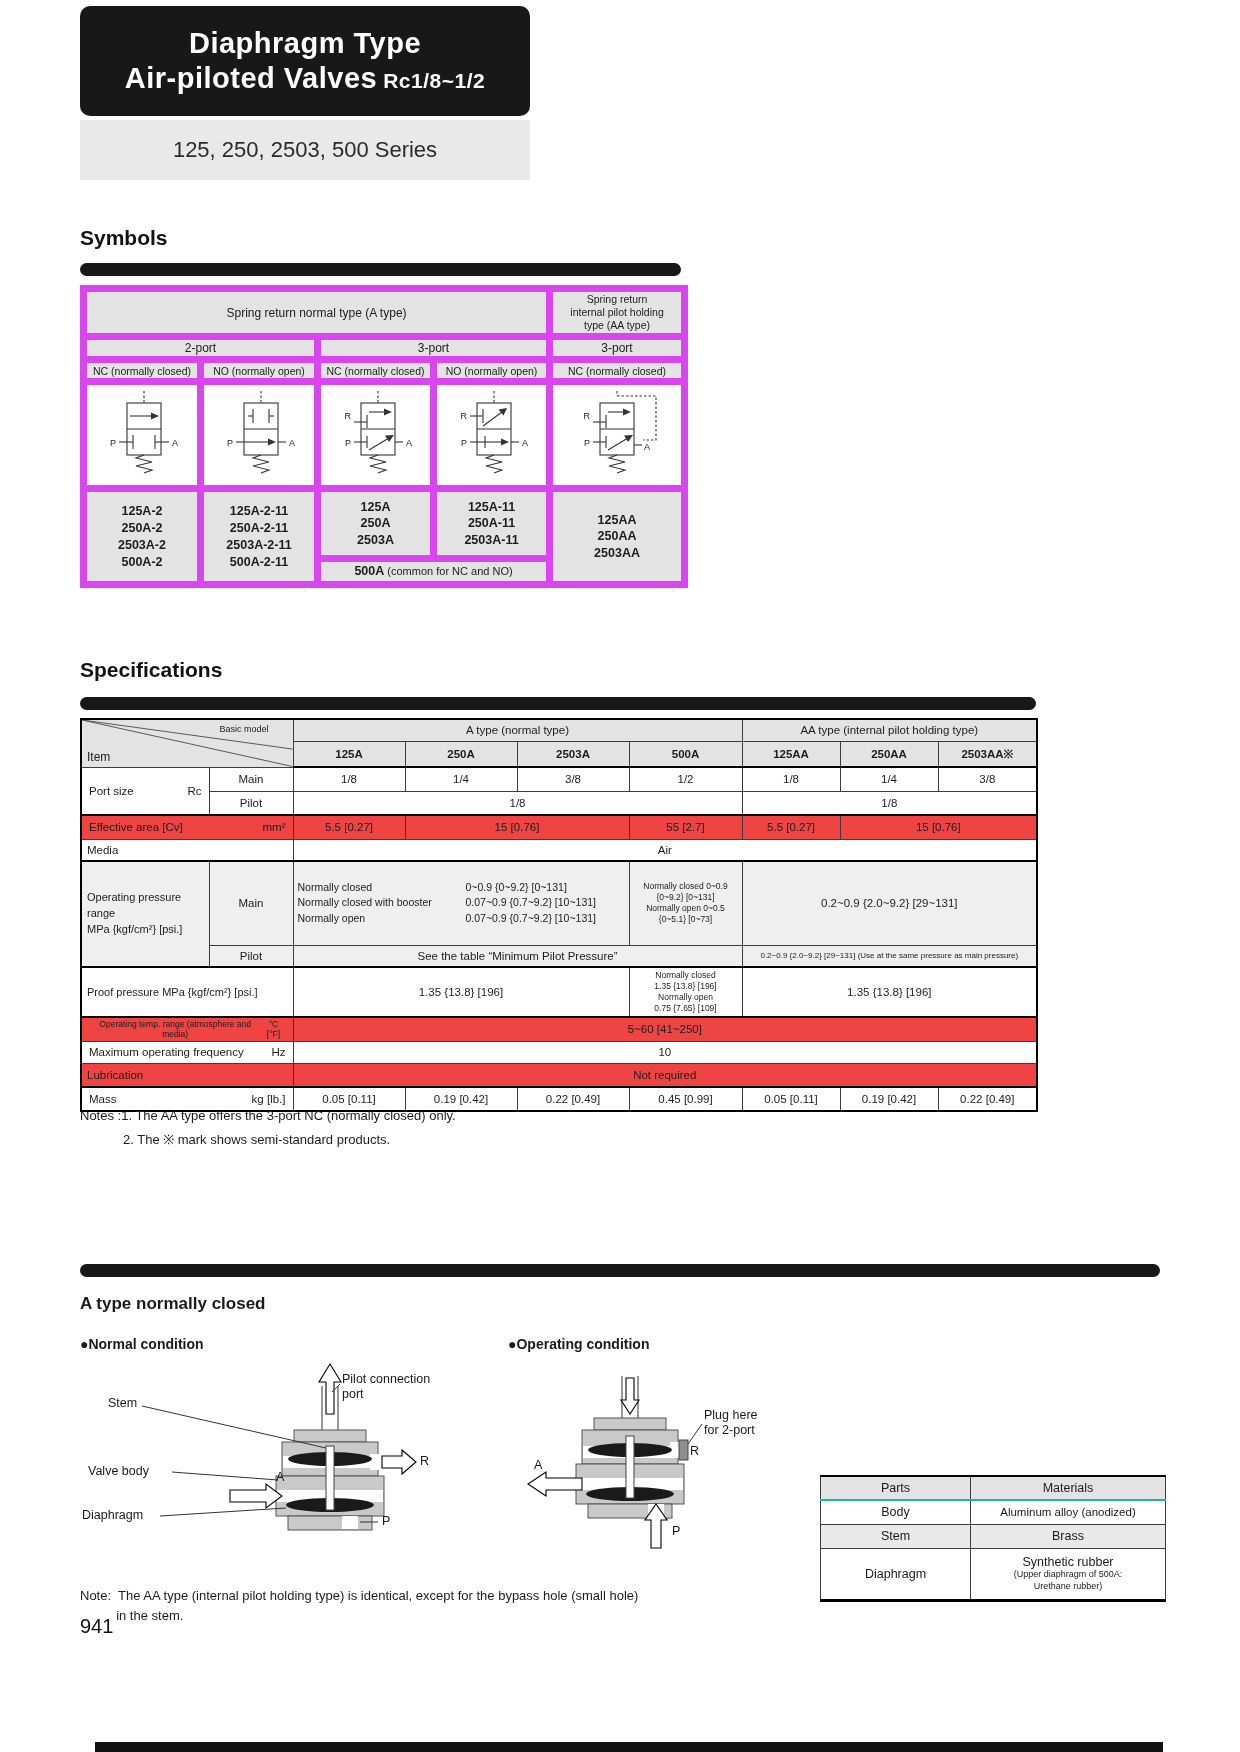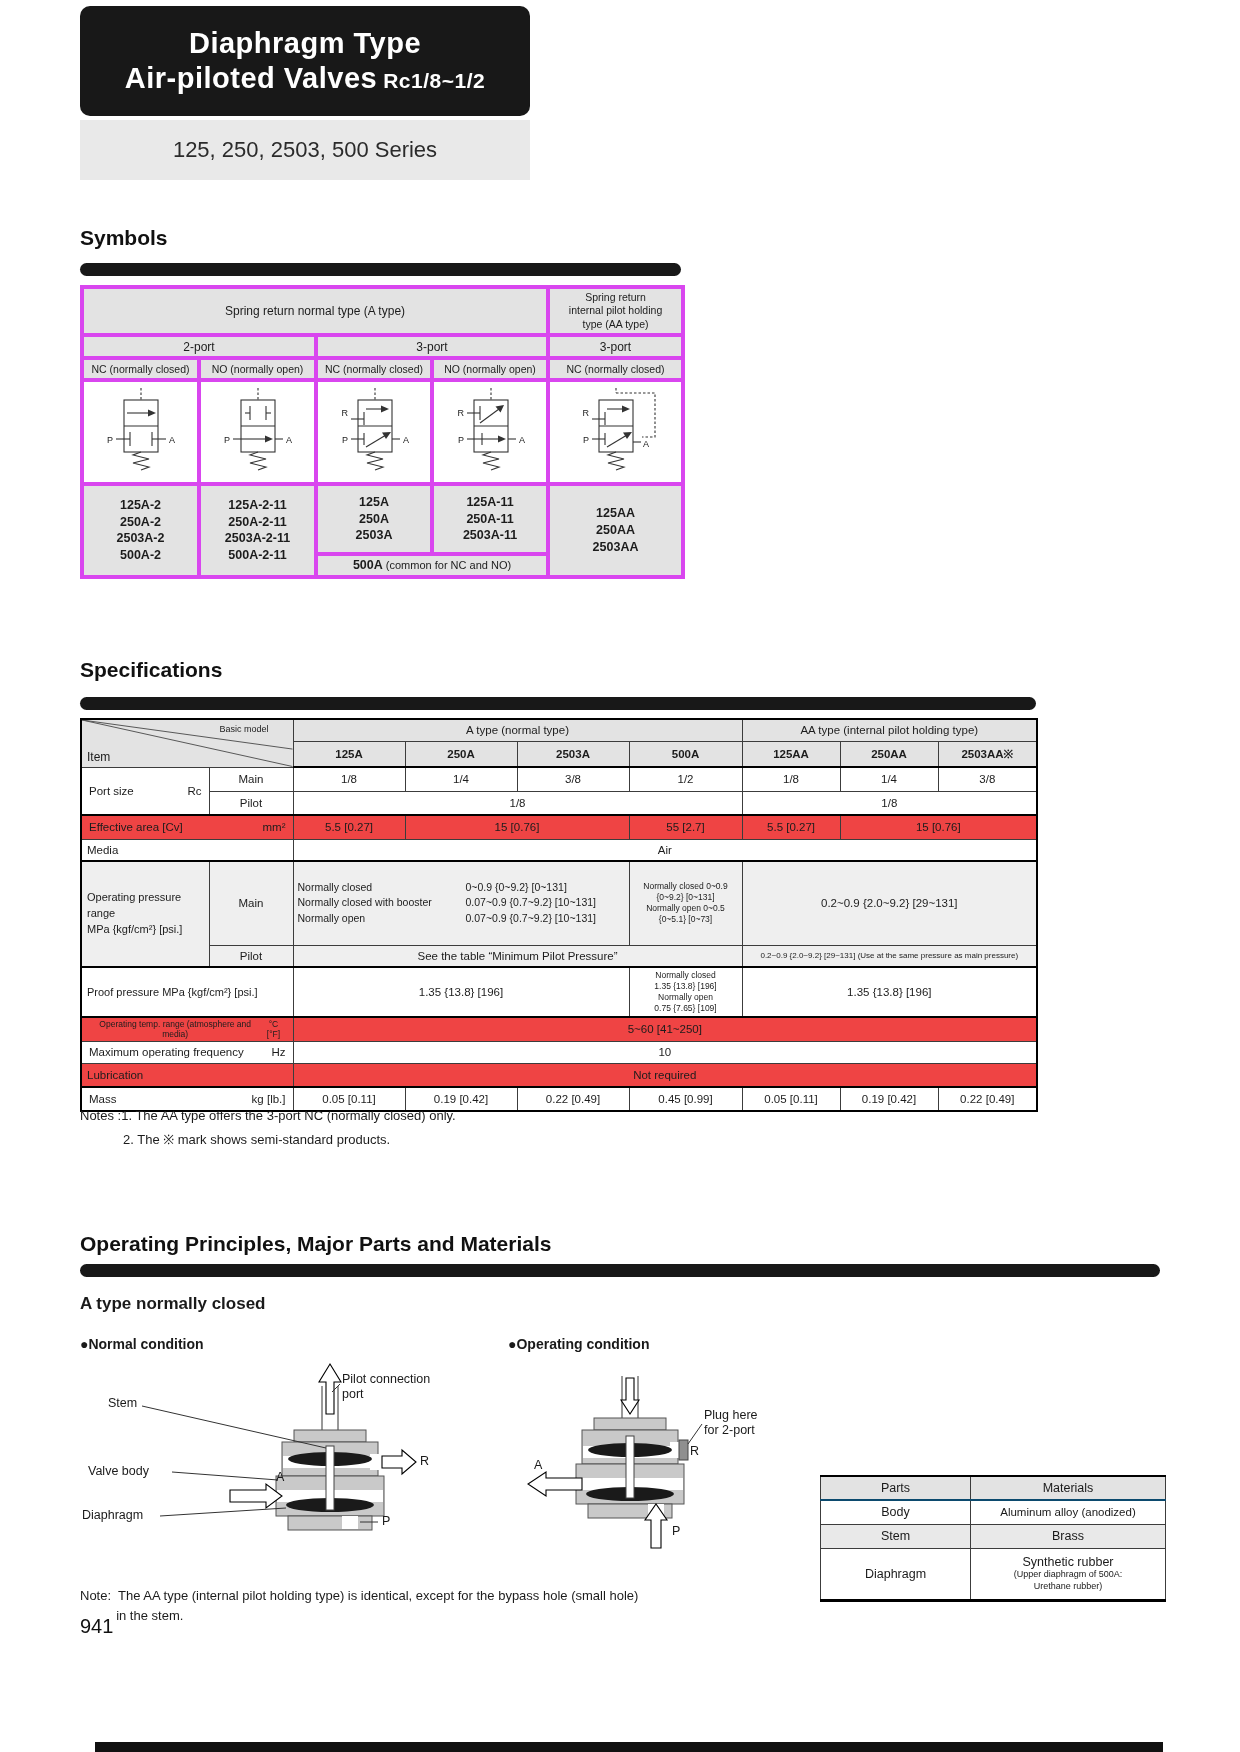--- a/index.html
+++ b/index.html
@@ -19,21 +19,21 @@
   .series-box { left:80px; top:120px; width:450px; height:60px; background:#e9e9e9;
                 display:flex; align-items:center; justify-content:center; font-size:22px; color:#2b2b2b; }
 
   .sec-head { font-size:21px; font-weight:bold; color:#111; }
   .hbar { background:#181818; border-radius:7px; height:13px; }
 
   table { border-collapse:collapse; table-layout:fixed; }
 
   
   .sym-table { border:2px solid #000; }
-  .sym-table td { border:4px solid #d946ef; text-align:center; vertical-align:middle; font-size:12px; color:#1c1c1c; padding:1px 2px; }
+  .sym-table td { border:7px solid #d946ef; text-align:center; vertical-align:middle; font-size:12px; color:#1c1c1c; padding:1px 2px; }
   .sym-table .hd td { background:#e3e3e3; }
   .sym-table .nc-no td { font-size:10.5px; }
   .sym-table .aa-head { font-size:10.5px; line-height:1.25; }
   .sym-table .symrow td { background:#fff; }
   .sym-table .models td { font-weight:bold; font-size:12.5px; background:#e3e3e3; line-height:1.35; }
   .sym-table .common-rest { font-weight:normal; font-size:11px; }
   .symsvg { display:block; margin:2px auto 0; }
   .symsvg line, .symsvg rect, .symsvg polyline { stroke:#333; stroke-width:1.1; fill:none; }
   .symsvg polygon { fill:#333; stroke:none; }
   .symsvg .dash { stroke-dasharray:2.5 2; }
@@ -74,21 +74,21 @@
   .dsvg .whb { fill:#fff; stroke:#444; }
   .dsvg .dk { fill:#1a1a1a; stroke:none; }
   .dsvg .arrow { fill:#fff; stroke:#000; stroke-width:1.1; }
   .dsvg .lead { stroke:#333; stroke-width:1; }
   .dsvg .plug { fill:#8f8f8f; stroke:#444; }
   .dlabel { position:absolute; font-size:12.5px; white-space:pre-line; color:#1a1a1a; line-height:1.2; }
 
   
   .mat-table { border-top:2px solid #000; border-bottom:3px solid #000; }
   .mat-table td { border:1px solid #3c3c3c; text-align:center; vertical-align:middle; font-size:12.5px; padding:2px; }
-  .mat-table .hd td { background:#e3e3e3; border-bottom:2px solid #0c4a6e; }
+  .mat-table .hd td { background:#e3e3e3; border-bottom:2px solid #14b8a6; }
   .mat-table .g td { background:#e9e9e9; }
   .mat-sub { font-size:9px; line-height:1.25; white-space:pre-line; }
 
   .page-num { font-size:20px; color:#111; }
   .footer-bar { left:95px; top:1742px; width:1068px; height:10px; background:#111; }
 </style>
 </head>
 <body>
 
 <div id="page">
@@ -403,21 +403,20 @@
       <td>0.05 [0.11]</td>
       <td>0.19 [0.42]</td>
       <td>0.22 [0.49]</td>
     </tr>
   </tbody>
     </table>
 
   <div class="abs note-line" style="left:80px; top:1108px;">Notes :1. The AA type offers the 3-port NC (normally closed) only.</div>
   <div class="abs note-line" style="left:123px; top:1130px;">2. The ※ mark shows semi-standard products.</div>
 
-  <div class="abs sec-head" style="left:80px; top:1232px;">Operating Principles, Major Parts and Materials</div>
   <div class="abs hbar" style="left:80px; top:1264px; width:1080px;"></div>
   <div class="abs" style="left:80px; top:1294px; font-size:17px; font-weight:bold;">A type normally closed</div>
 
   <div class="abs cond-title" style="left:80px; top:1336px;">●Normal condition</div>
   <div class="abs cond-title" style="left:508px; top:1336px;">●Operating condition</div>
 
   <div class="diagram" style="left:80px; top:1358px; width:380px; height:215px;">
     <svg class="dsvg" width="380" height="215" viewBox="0 0 380 215">
       <line class="lead" x1="242" y1="28" x2="242" y2="72"></line>
       <line class="lead" x1="258" y1="28" x2="258" y2="72"></line>

